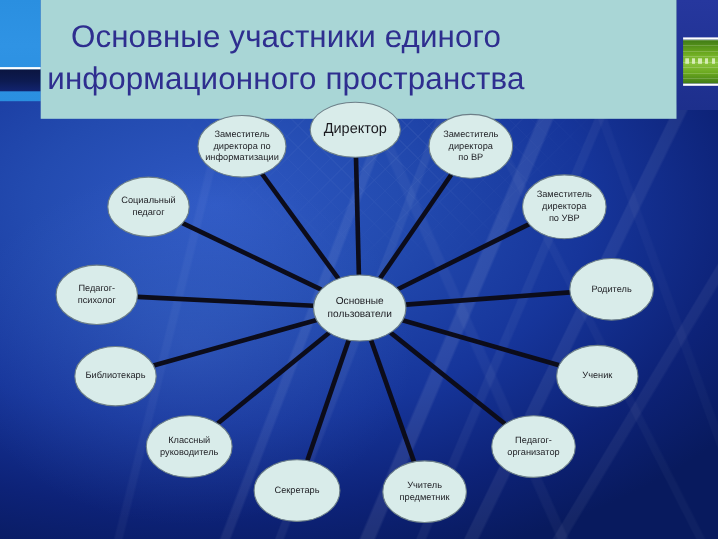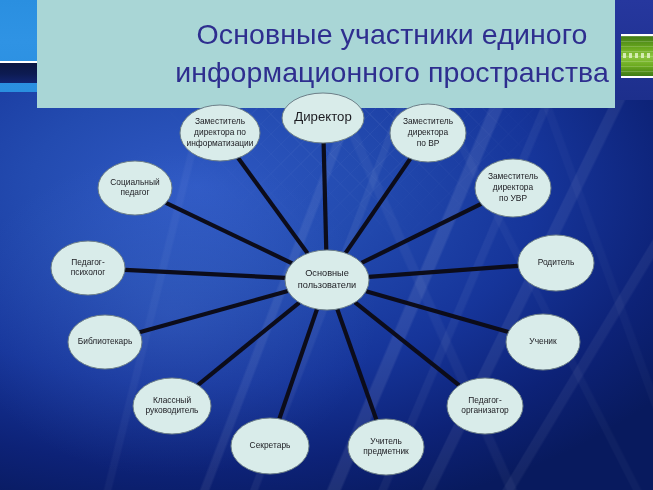--- a/index.html
+++ b/index.html
@@ -98,21 +98,21 @@
     background: repeating-linear-gradient(90deg, rgba(220,240,190,.9) 0 3px, transparent 3px 6px);
   }
 
   
   .title-band {
     position: absolute;
     left: 37px; top: 0; width: 578px; height: 108px;
     background: #a9d6d6;
     display: flex;
     align-items: center;
-    justify-content: flex-end;
+    justify-content: flex-start;
   }
   .title-text {
     color: #2e2e8f;
     font-size: 28.5px;
     line-height: 1.33;
     text-align: center;
     letter-spacing: .1px;
     padding: 0 6px;
     white-space: pre-line;
   }

